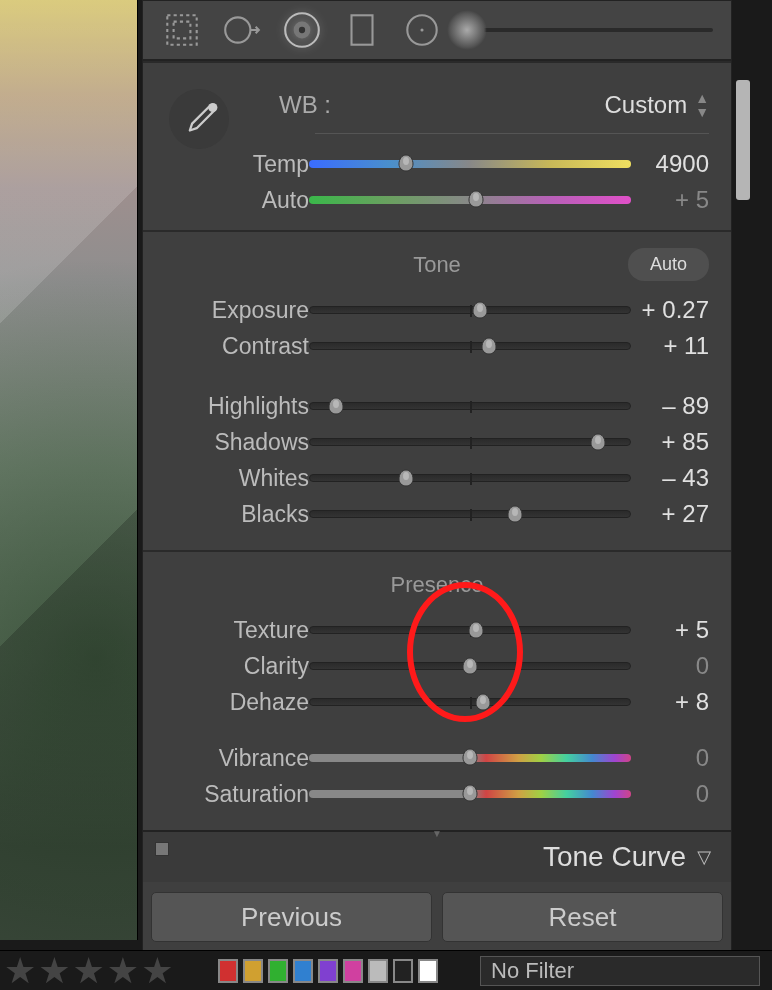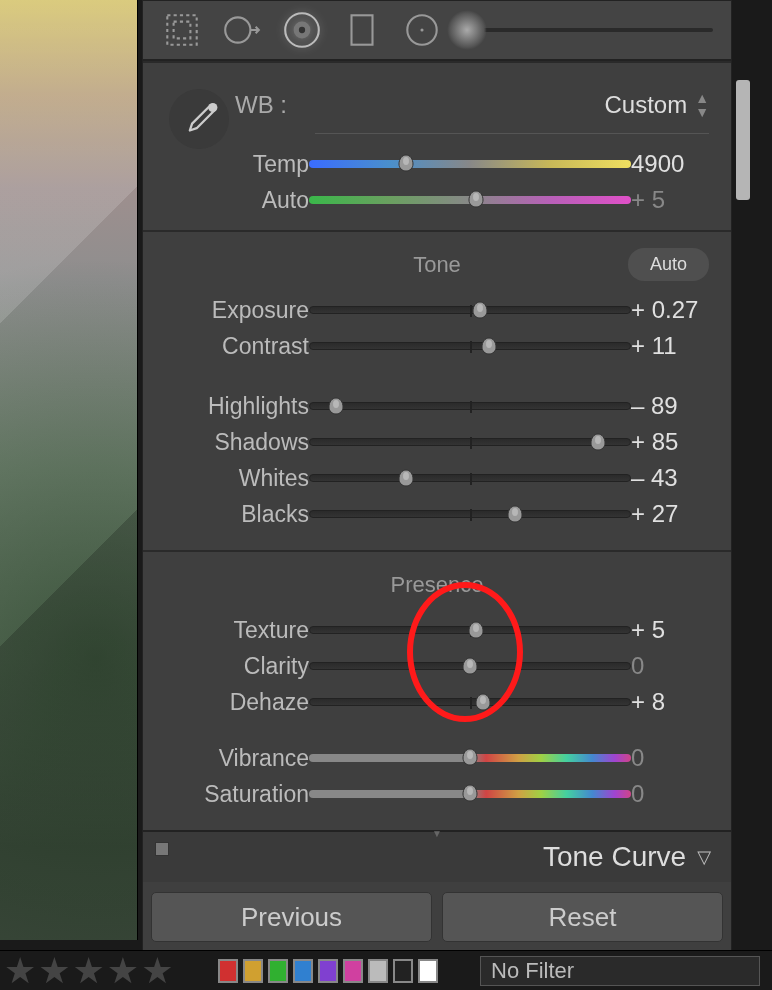--- a/index.html
+++ b/index.html
@@ -96,21 +96,21 @@
     color: #bbb;
   }
   .wb-row {
     display: flex;
     align-items: center;
     justify-content: flex-end;
     padding: 0 0 14px;
     font-size: 24px;
     color: #aaa;
   }
-  .wb-label { margin-right: auto; margin-left: 70px; }
+  .wb-label { margin-right: auto; margin-left: 114px; }
   .wb-value { color: #ddd; }
   .wb-chevrons { margin-left: 8px; color: #888; font-size:14px; line-height:1;}
   .section-title {
     text-align: center;
     font-size: 22px;
     color: #999;
     padding: 2px 0 14px;
   }
   .auto-btn {
     position: absolute;
@@ -160,20 +160,21 @@
   .thumb {
     position: absolute;
     top: -7px;
     width: 20px; height: 20px;
     transform: translateX(-50%);
     pointer-events: none;
   }
   .thumb svg { width:100%; height:100%; }
   .srow-value {
     width: 78px;
+    text-align: right;
     font-size: 24px;
     color: #e0e0e0;
   }
   .srow-value.dim { color: #888; }
   .tick {
     position:absolute;
     top:-2px;
     width:2px; height:12px;
     background:#222;
   }

